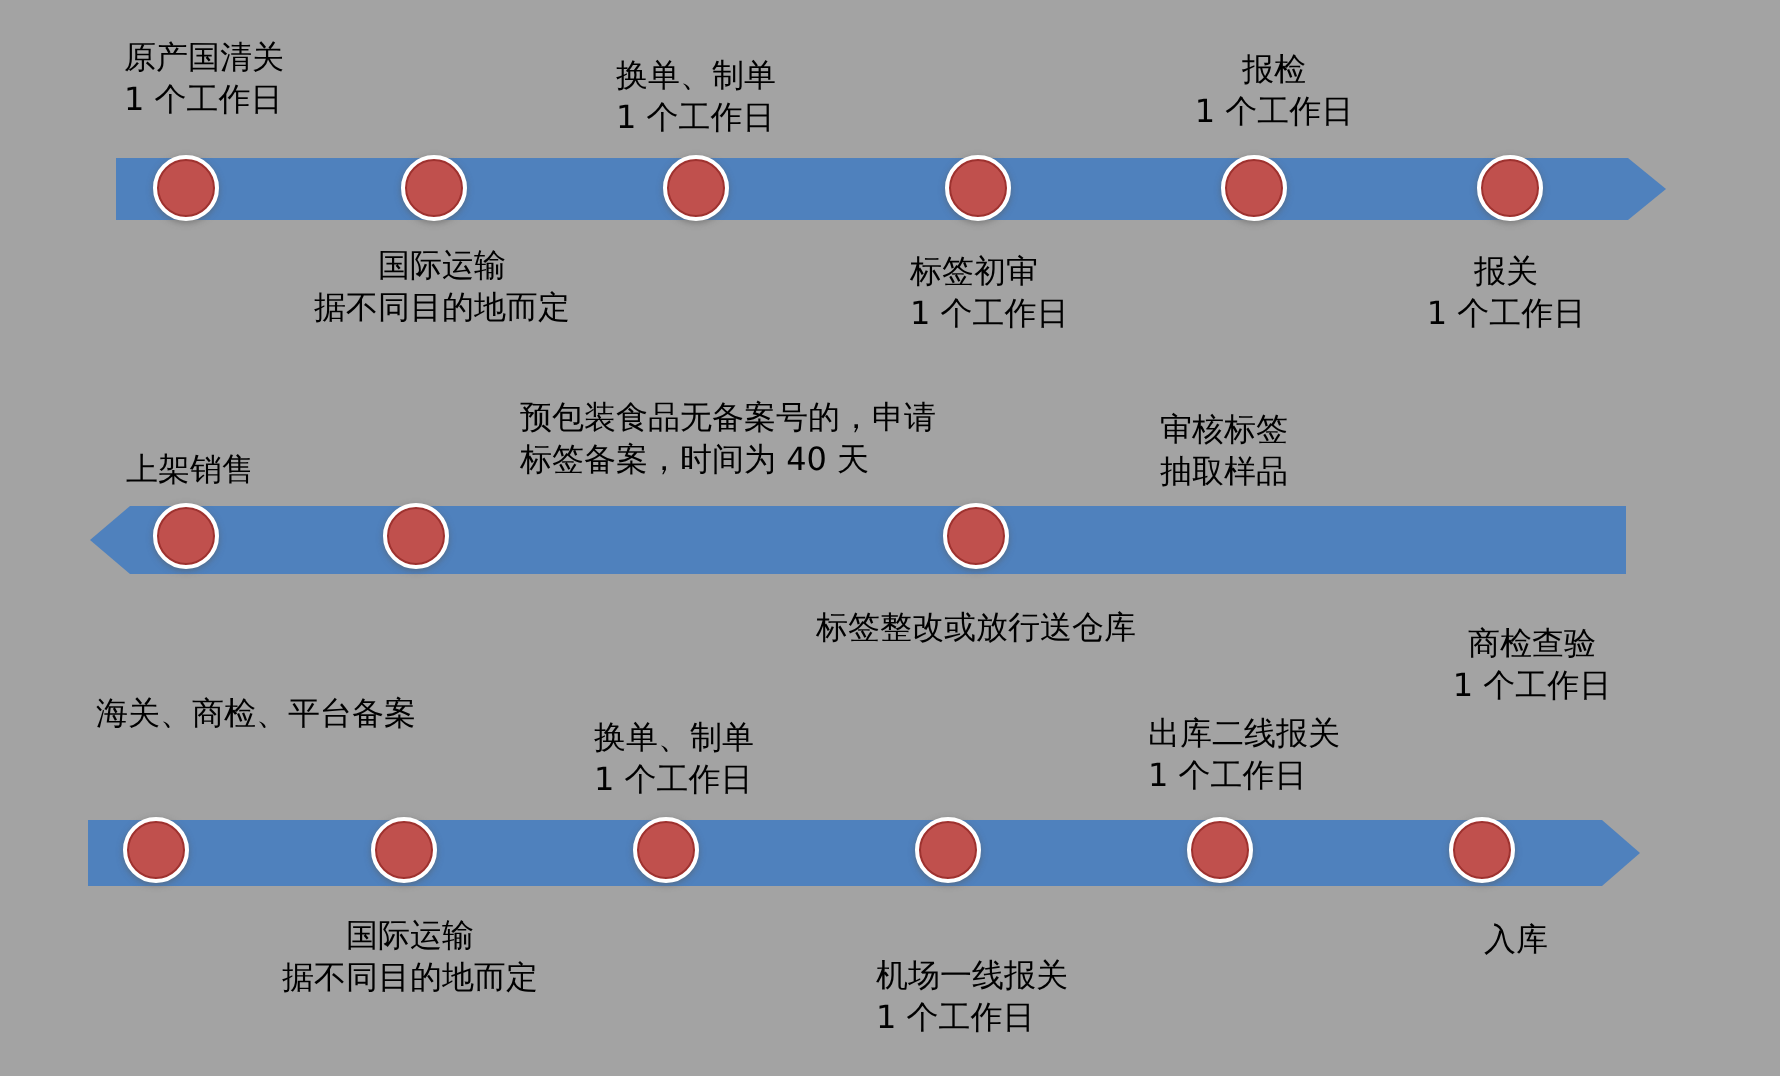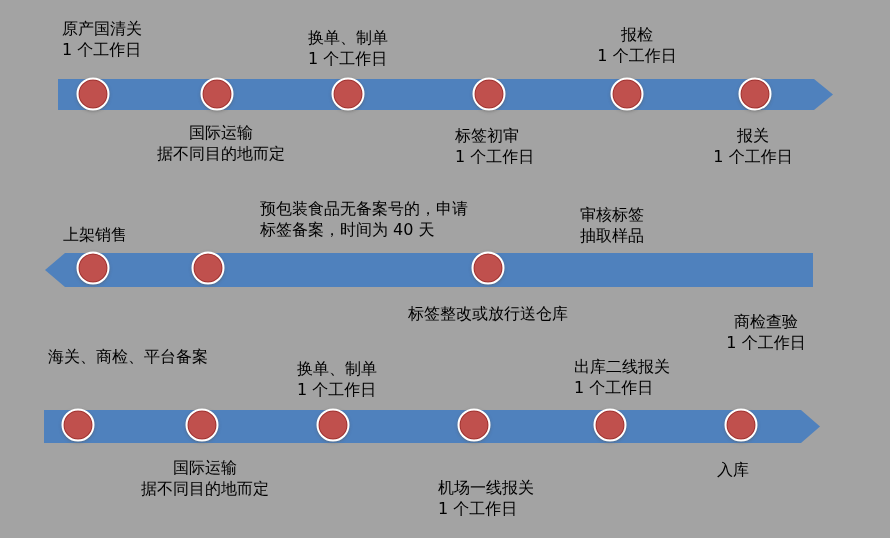--- a/index.html
+++ b/index.html
@@ -123,17 +123,17 @@
     <div>1 个工作日</div>
   </div>
   <div class="label ctr" style="left:205px;top:457px;">
     <div>国际运输</div>
     <div>据不同目的地而定</div>
   </div>
   <div class="label" style="left:438px;top:477px;">
     <div>机场一线报关</div>
     <div>1 个工作日</div>
   </div>
-  <div class="label" style="left:717px;top:459px;">
+  <div class="label" style="left:742px;top:459px;">
     <div>入库</div>
   </div>
 
 </div>
 
 </body></html>

